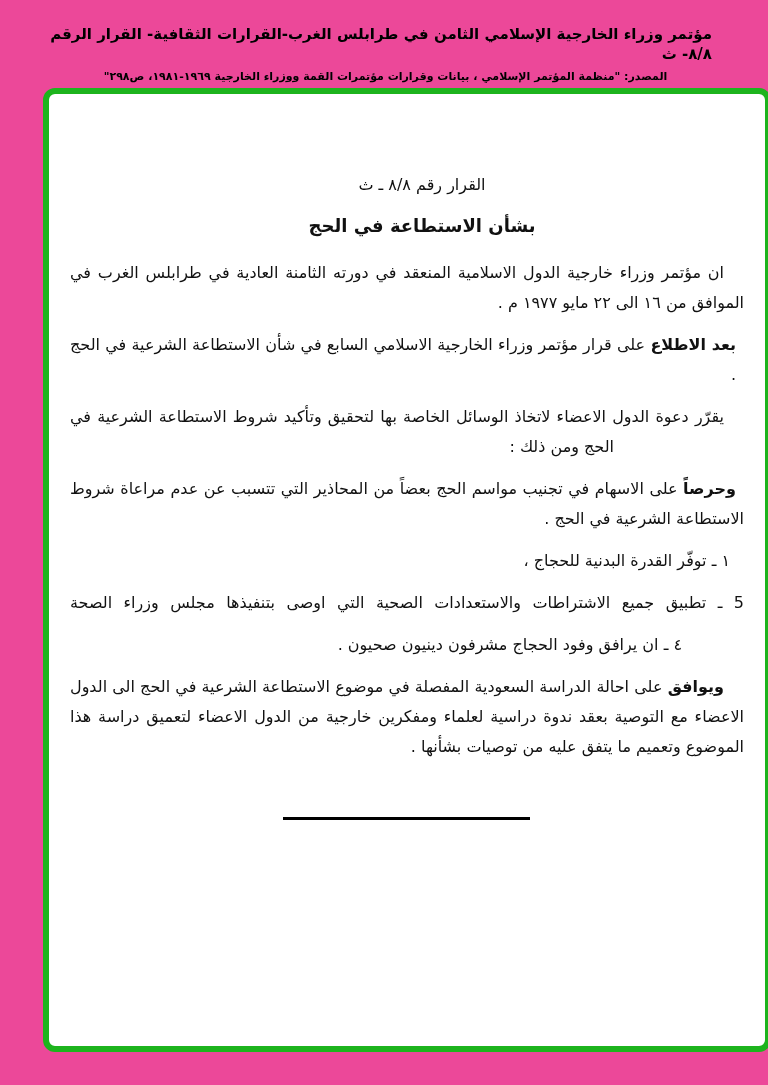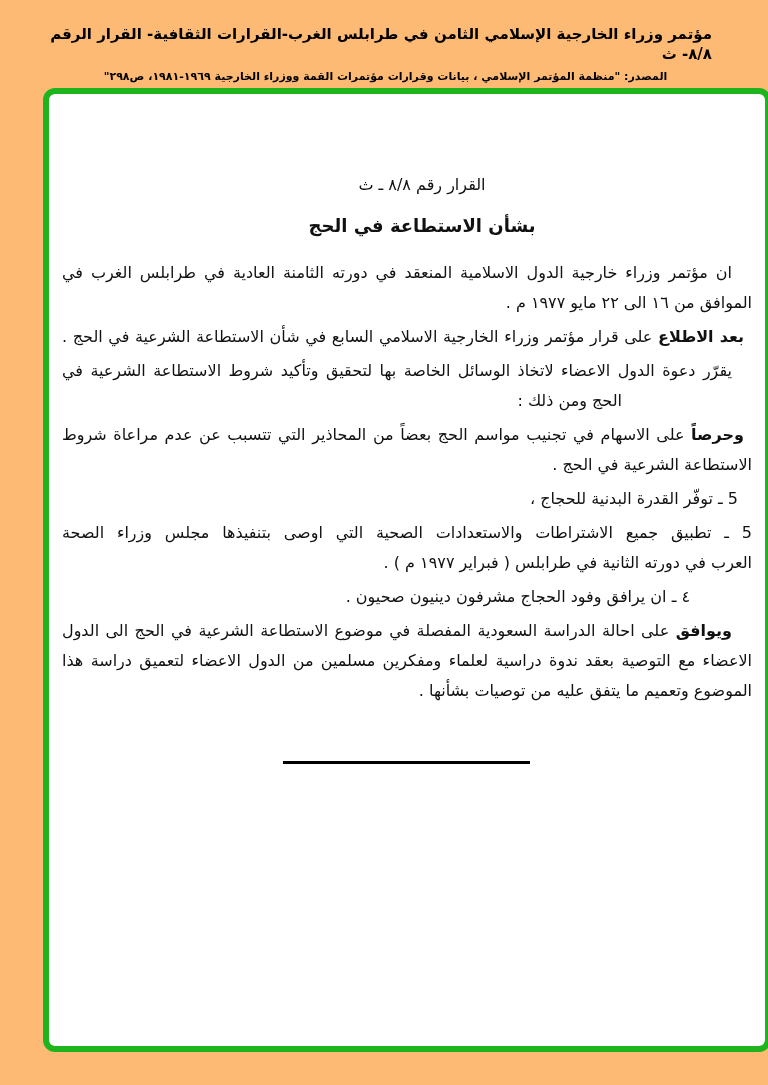--- a/index.html
+++ b/index.html
@@ -1,35 +1,35 @@
 <!DOCTYPE html>
 <html lang="ar"><head>
 <meta charset="utf-8">
 <style>
   html,body { margin:0; padding:0; }
   body {
     width:768px; height:1085px; background:#ffffff;
     font-family:"DejaVu Sans", sans-serif; color:#000;
   }
-  .page { position:relative; width:768px; height:1085px; background:#fdba74; overflow:hidden;text-decoration:underline; }
+  .page { position:relative; width:768px; height:1085px; background:#ec4899; overflow:hidden;text-decoration:underline; }
 
   header { position:absolute; top:24px; left:43px; width:685px; direction:rtl; }
   .h1 { font-size:15px; font-weight:bold; text-align:right; padding-left:0; padding-right:16px; line-height:20px; letter-spacing:0; }
   .h2 { font-size:11px; font-weight:bold; text-align:center; margin-top:6px; line-height:14px; }
 
   .green-box {
     position:absolute; left:43px; top:88px; width:728px; height:964px;
     border:6px solid #1db41d; border-radius:12px; box-sizing:border-box; background:#fff;
   }
 
   .doc { direction:rtl; padding:81px 9px 0 9px; font-size:16px; color:#111; }
   .title { text-align:center; font-size:16px; line-height:20px; position:relative; right:-15px; }
   .subtitle { text-align:center; font-size:18px; font-weight:bold; line-height:26px; margin-top:18px; position:relative; right:-15px; }
 
-  .para { margin:4px; }
+  .para { margin:12px; }
   .line { display:block; line-height:30px; }
   .fill { text-align:justify; text-align-last:justify; }
   .ind8  { padding-right:8px; }
   .ind20 { padding-right:20px; }
   .p1 { margin-top:19px; }
   .p3 { margin-top:2px; }
   .p5 { margin-top:2px; }
   .item12 { padding-right:14px; }
   .item4  { padding-right:62px; }
   .p4l2   { padding-right:130px; }
@@ -66,33 +66,32 @@
         <span class="line fill ind20">يقرّر دعوة الدول الاعضاء لاتخاذ الوسائل الخاصة بها لتحقيق وتأكيد شروط الاستطاعة الشرعية في</span>
         <span class="line p4l2">الحج ومن ذلك :</span>
       </div>
 
       <div class="para p3">
         <span class="line fill ind8"><b class="lead">وحرصاً</b><span> على الاسهام في تجنيب مواسم الحج بعضاً من المحاذير التي تتسبب عن عدم مراعاة شروط</span></span>
         <span class="line">الاستطاعة الشرعية في الحج .</span>
       </div>
 
       <div class="para">
-        <span class="line item12">5 ـ توفّر القدرة البدنية للحجاج ،</span>
+        <span class="line item12">١ ـ توفّر القدرة البدنية للحجاج ،</span>
       </div>
       <div class="para">
         <span class="line fill">5 ـ تطبيق جميع الاشتراطات والاستعدادات الصحية التي اوصى بتنفيذها مجلس وزراء الصحة</span>
-        <span class="line">العرب في دورته الثانية في طرابلس ( فبراير ١٩٧٧ م ) .</span>
       </div>
       <div class="para">
         <span class="line item4">٤ ـ ان يرافق وفود الحجاج مشرفون دينيون صحيون .</span>
       </div>
 
       <div class="para p5">
         <span class="line fill ind20"><b class="lead">ويوافق</b><span> على احالة الدراسة السعودية المفصلة في موضوع الاستطاعة الشرعية في الحج الى الدول</span></span>
-        <span class="line fill">الاعضاء مع التوصية بعقد ندوة دراسية لعلماء ومفكرين مسلمين من الدول الاعضاء لتعميق دراسة هذا</span>
+        <span class="line fill">الاعضاء مع التوصية بعقد ندوة دراسية لعلماء ومفكرين خارجية من الدول الاعضاء لتعميق دراسة هذا</span>
         <span class="line">الموضوع وتعميم ما يتفق عليه من توصيات بشأنها .</span>
       </div>
 
       <div class="divider"></div>
 
     </div>
   </div>
 
 </div>
 

